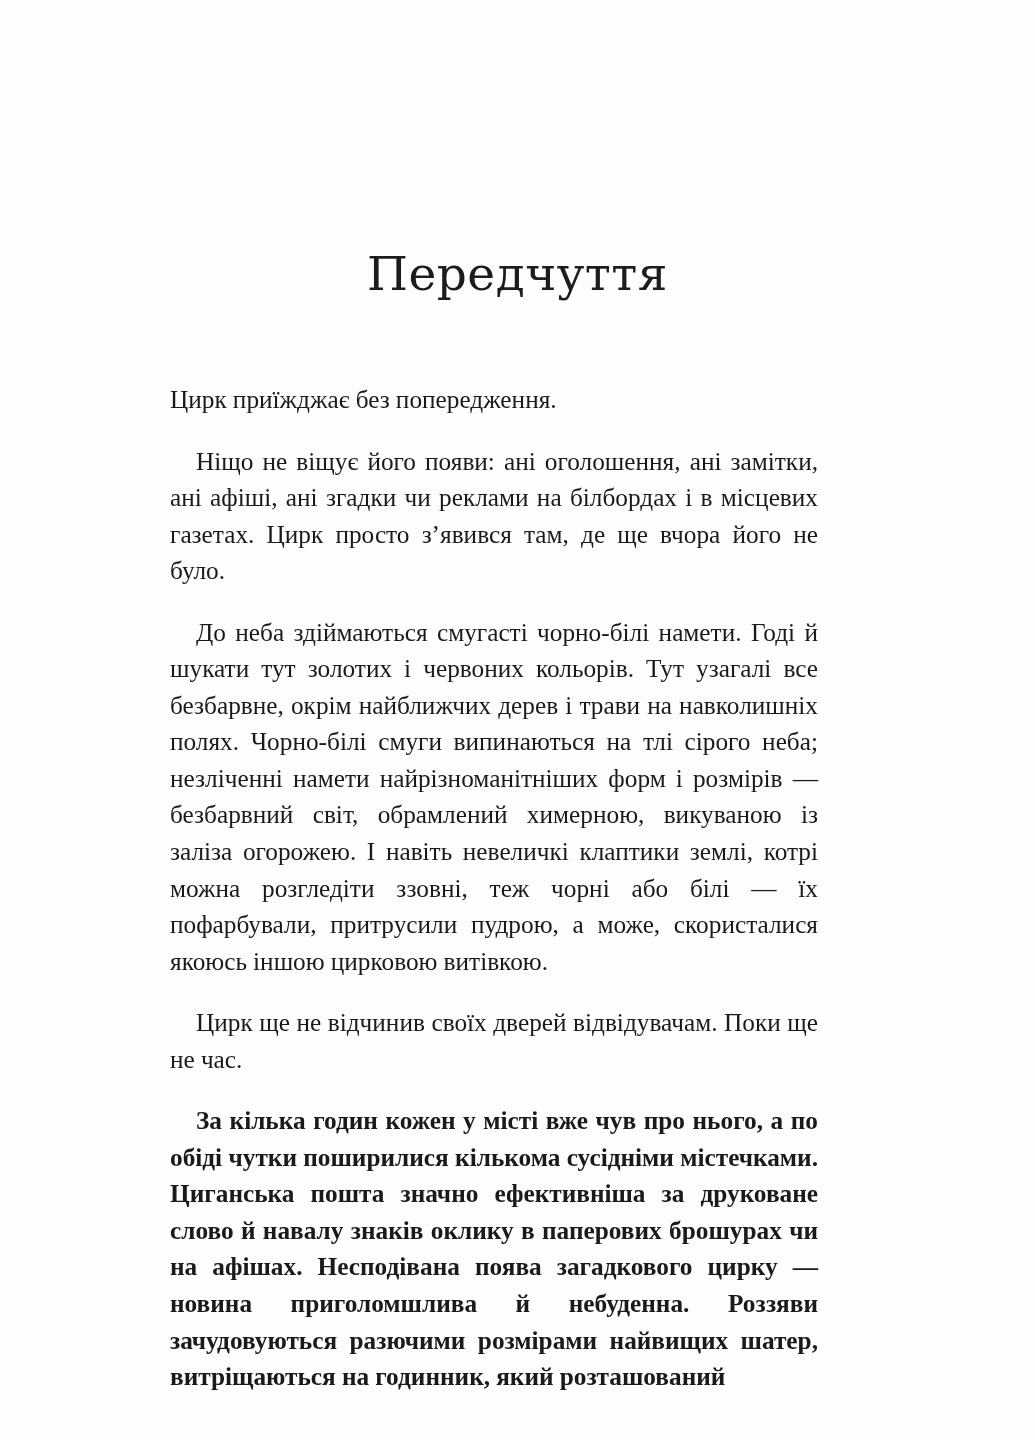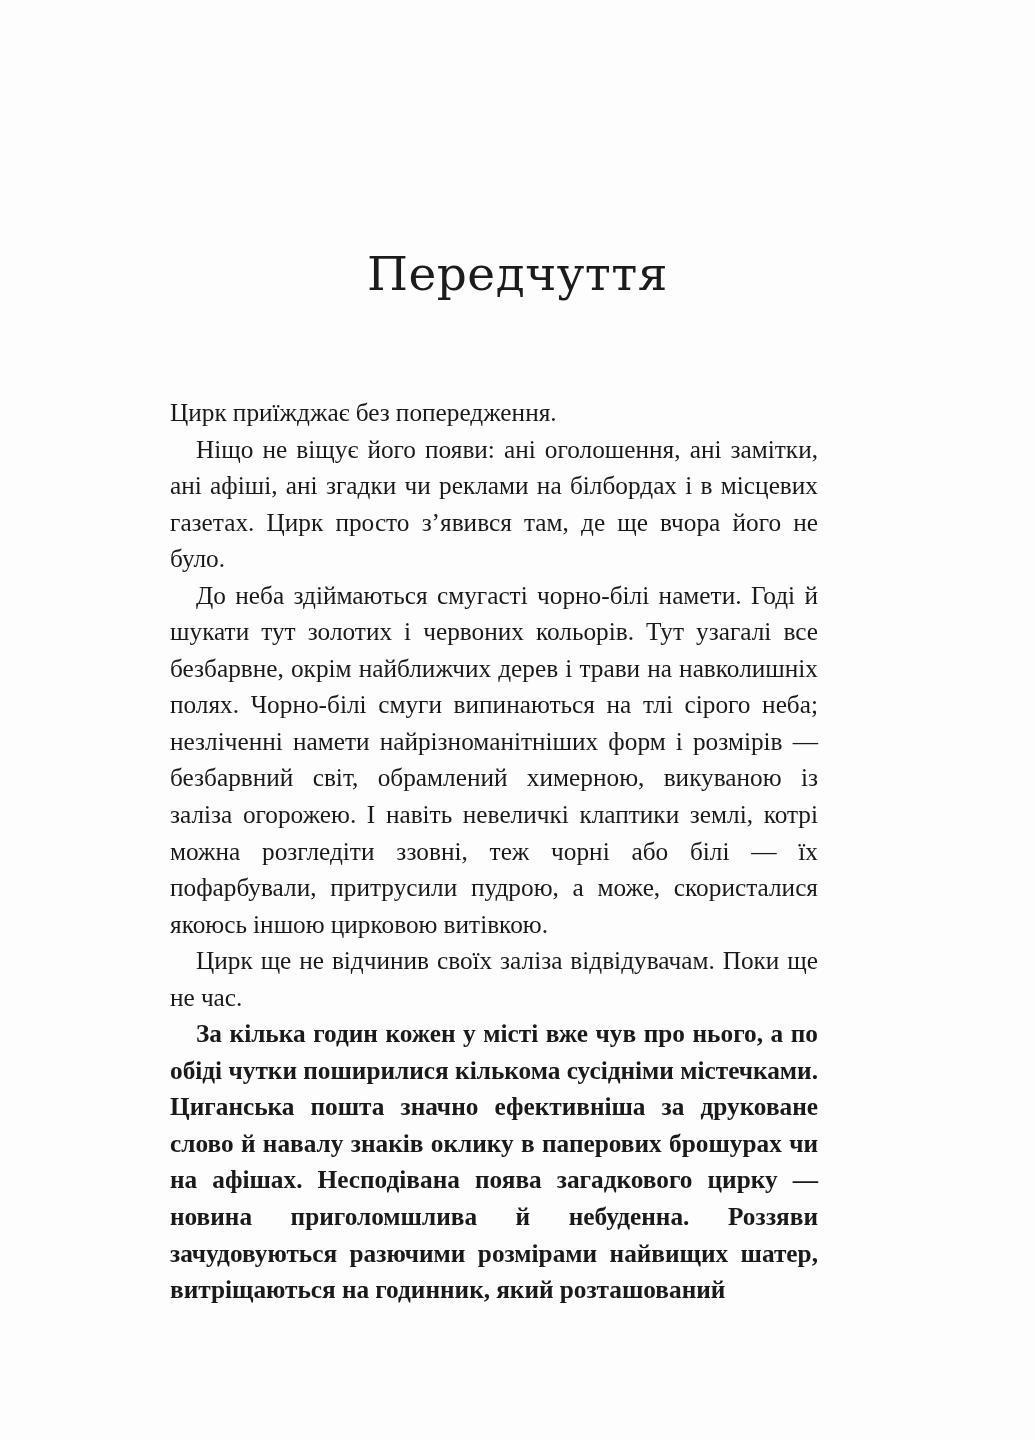--- a/index.html
+++ b/index.html
@@ -37,38 +37,39 @@
     letter-spacing: 0.5px;
     color: #1c1c1c;
     line-height: 1.05;
     white-space: nowrap;
   }
 
   
   .text-block {
     position: absolute;
     left: 170px;
-    top: 394px;
+    top: 381px;
     width: 648px;
   }
 
   .body-paragraph {
     margin: 0;
     font-size: 25.3px;
     line-height: 36.55px;
     text-align: justify;
     text-justify: inter-word;
     color: #1a1a1a;
     font-weight: 400;
     hyphens: manual;
     word-spacing: -0.2px;
   }
 
   .body-paragraph.indented {
     text-indent: 26px;
+    margin-top: 25px;
   }
 
   .body-paragraph.no-indent {
     text-indent: 0;
   }
 
   
   .body-paragraph:last-child {
     text-align-last: left;
     font-weight: bold;
@@ -78,17 +79,17 @@
 <body>
 
 <div class="page">
 
   <h1 class="chapter-title">Передчуття</h1>
 
   <div class="text-block">
     <p class="body-paragraph no-indent">Цирк приїжджає без попередження.</p>
     <p class="body-paragraph indented">Ніщо не віщує його появи: ані оголошення, ані замітки, ані афіші, ані згадки чи реклами на білбордах і в місцевих газетах. Цирк просто з’явився там, де ще вчора його не було.</p>
     <p class="body-paragraph indented">До неба здіймаються смугасті чорно-білі намети. Годі й шукати тут золотих і червоних кольорів. Тут узагалі все безбарвне, окрім найближчих дерев і трави на навколишніх полях. Чорно-білі смуги випинаються на тлі сірого неба; незліченні намети найрізноманітніших форм і розмірів — безбарвний світ, обрамлений химерною, викуваною із заліза огорожею. І навіть невеличкі клаптики землі, котрі можна розгледіти ззовні, теж чорні або білі — їх пофарбували, притрусили пудрою, а може, скористалися якоюсь іншою цирковою витівкою.</p>
-    <p class="body-paragraph indented">Цирк ще не відчинив своїх заліза відвідувачам. Поки ще не час.</p>
+    <p class="body-paragraph indented">Цирк ще не відчинив своїх дверей відвідувачам. Поки ще не час.</p>
     <p class="body-paragraph indented">За кілька годин кожен у місті вже чув про нього, а по обіді чутки поширилися кількома сусідніми містечками. Циганська пошта значно ефективніша за друковане слово й навалу знаків оклику в паперових брошурах чи на афішах. Несподівана поява загадкового цирку — новина приголомшлива й небуденна. Роззяви зачудовуються разючими розмірами найвищих шатер, витріщаються на годинник, який розташований</p>
   </div>
 
 </div>
 
 </body></html>

